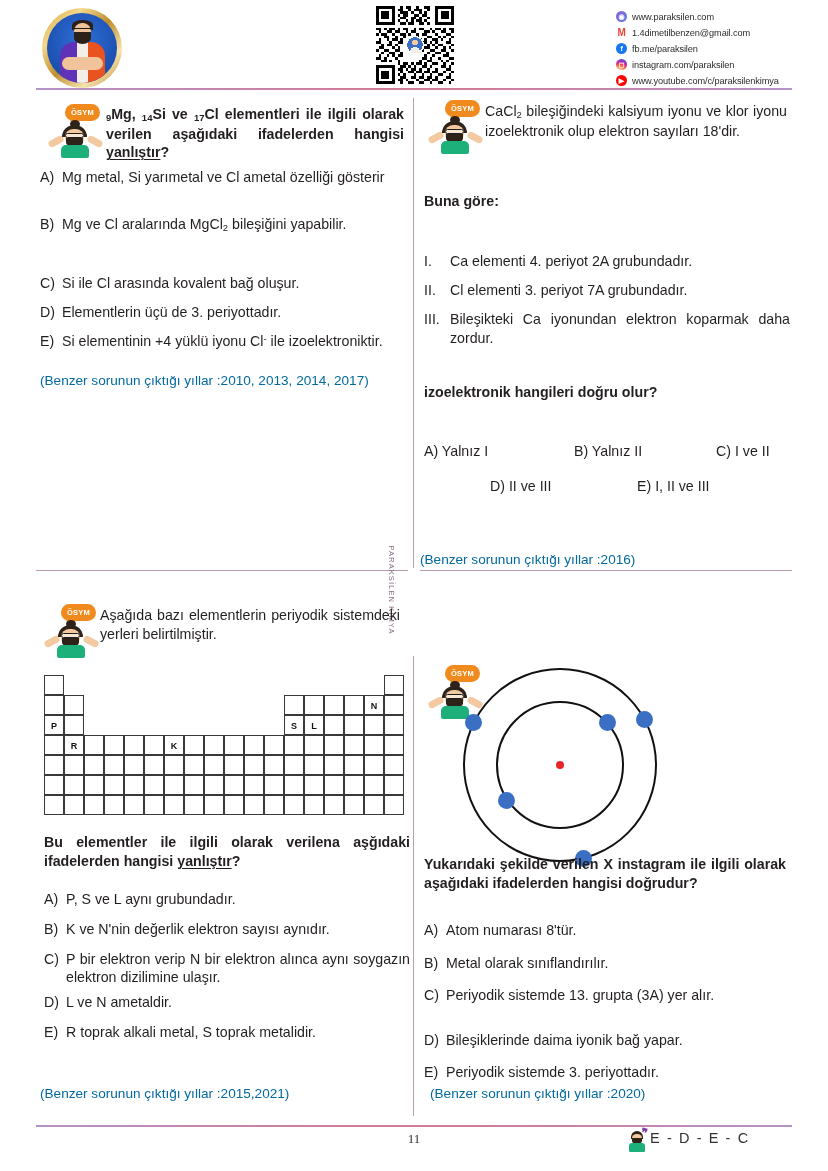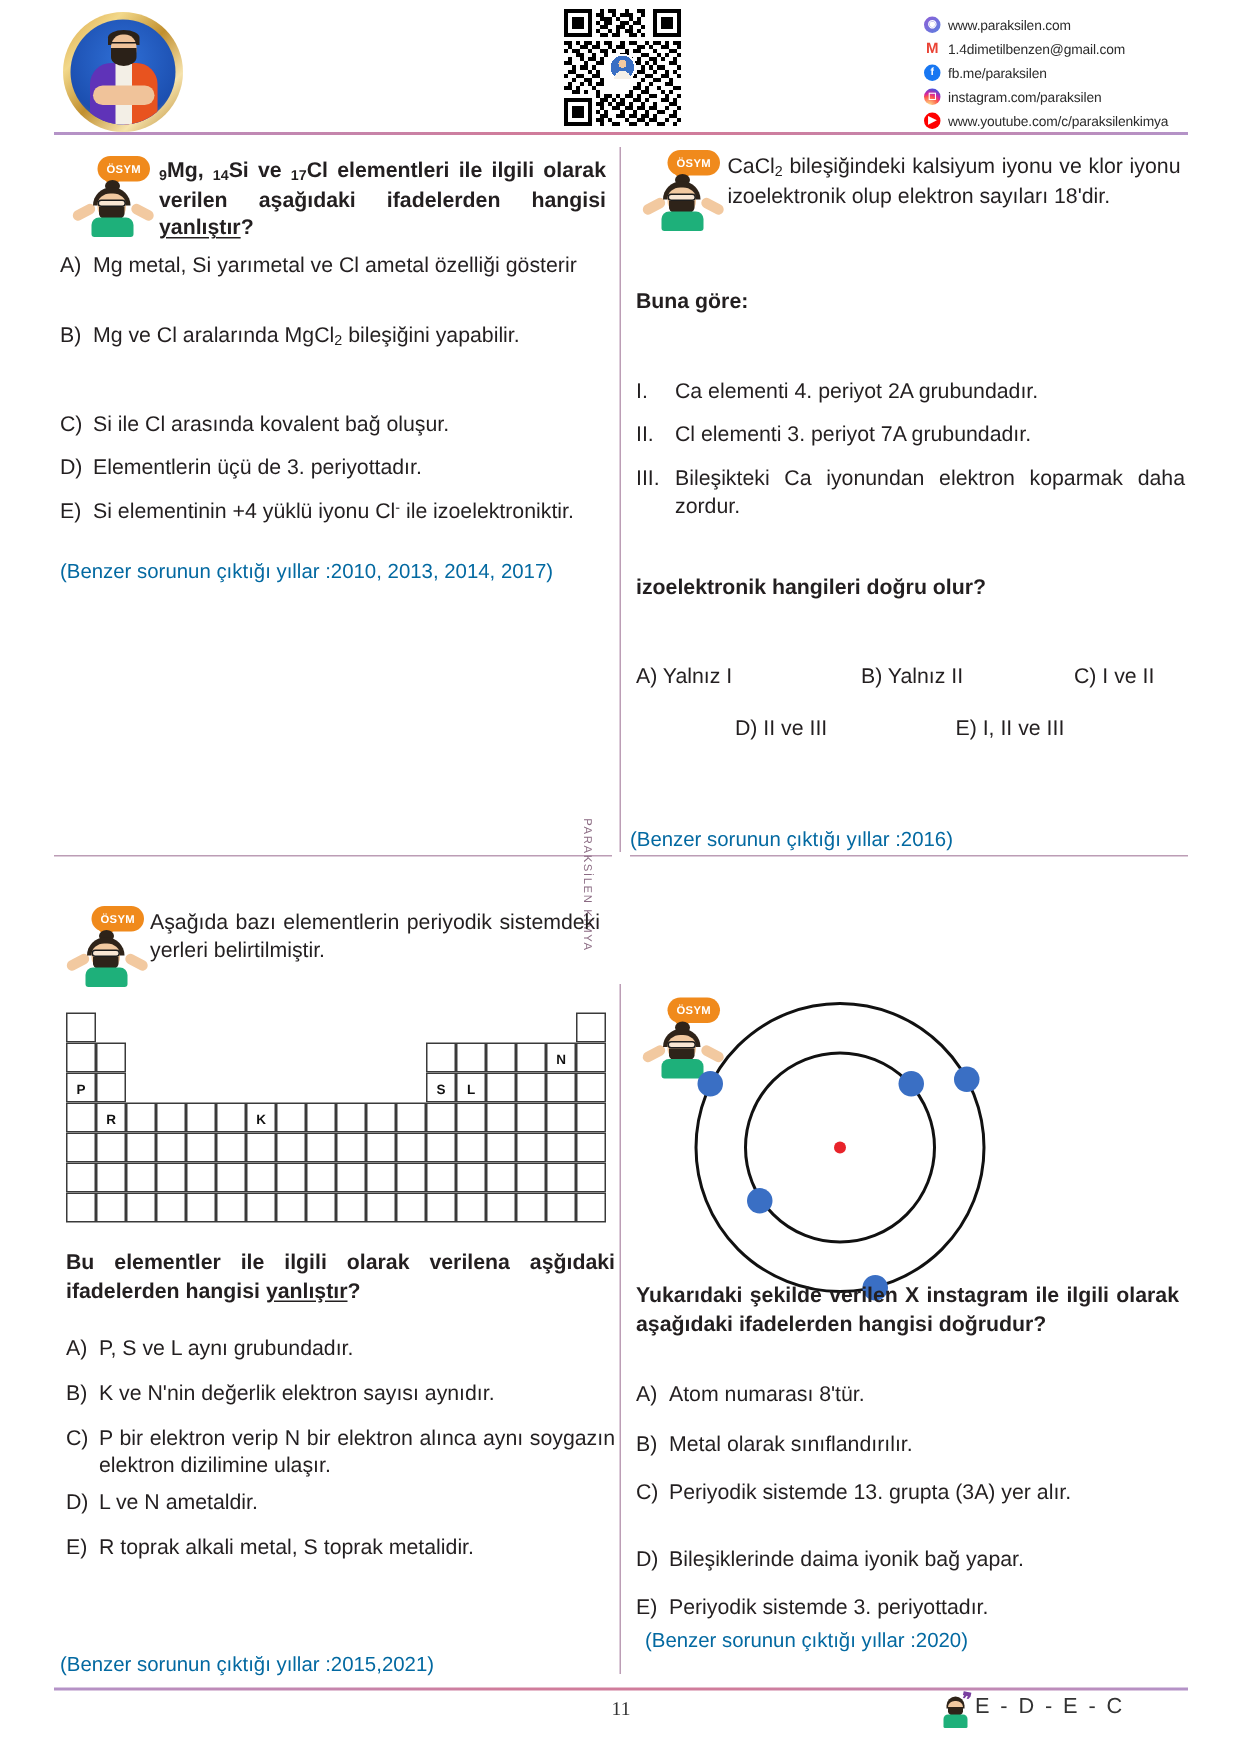--- a/index.html
+++ b/index.html
@@ -797,21 +797,21 @@
   <span class="opt-txt">P bir elektron verip N bir elektron alınca aynı soygazın elektron dizilimine ulaşır.</span>
 </div>
 <div class="opt" style="left:44px; top:993px; width:366px;">
   <span class="opt-lbl">D)</span>
   <span class="opt-txt">L ve N ametaldir.</span>
 </div>
 <div class="opt" style="left:44px; top:1023px; width:370px;">
   <span class="opt-lbl">E)</span>
   <span class="opt-txt">R toprak alkali metal, S toprak metalidir.</span>
 </div>
-<div class="years" style="left:40px; top:1085px; width:366px;margin-top:16px;">(Benzer sorunun çıktığı yıllar :2015,2021)</div>
+<div class="years" style="left:40px; top:1085px; width:366px;">(Benzer sorunun çıktığı yıllar :2015,2021)</div>
 
 <div class="mascot" style="left:428px; top:665px;">
   <div class="m-bubble-teal"></div>
     <div class="m-bubble"></div>
   <div class="m-osym">ÖSYM</div>
   <div class="m-arm-l"></div>
     <div class="m-arm-r"></div>
   <div class="m-bun"></div>
     <div class="m-hair"></div>
     <div class="m-face"></div>

